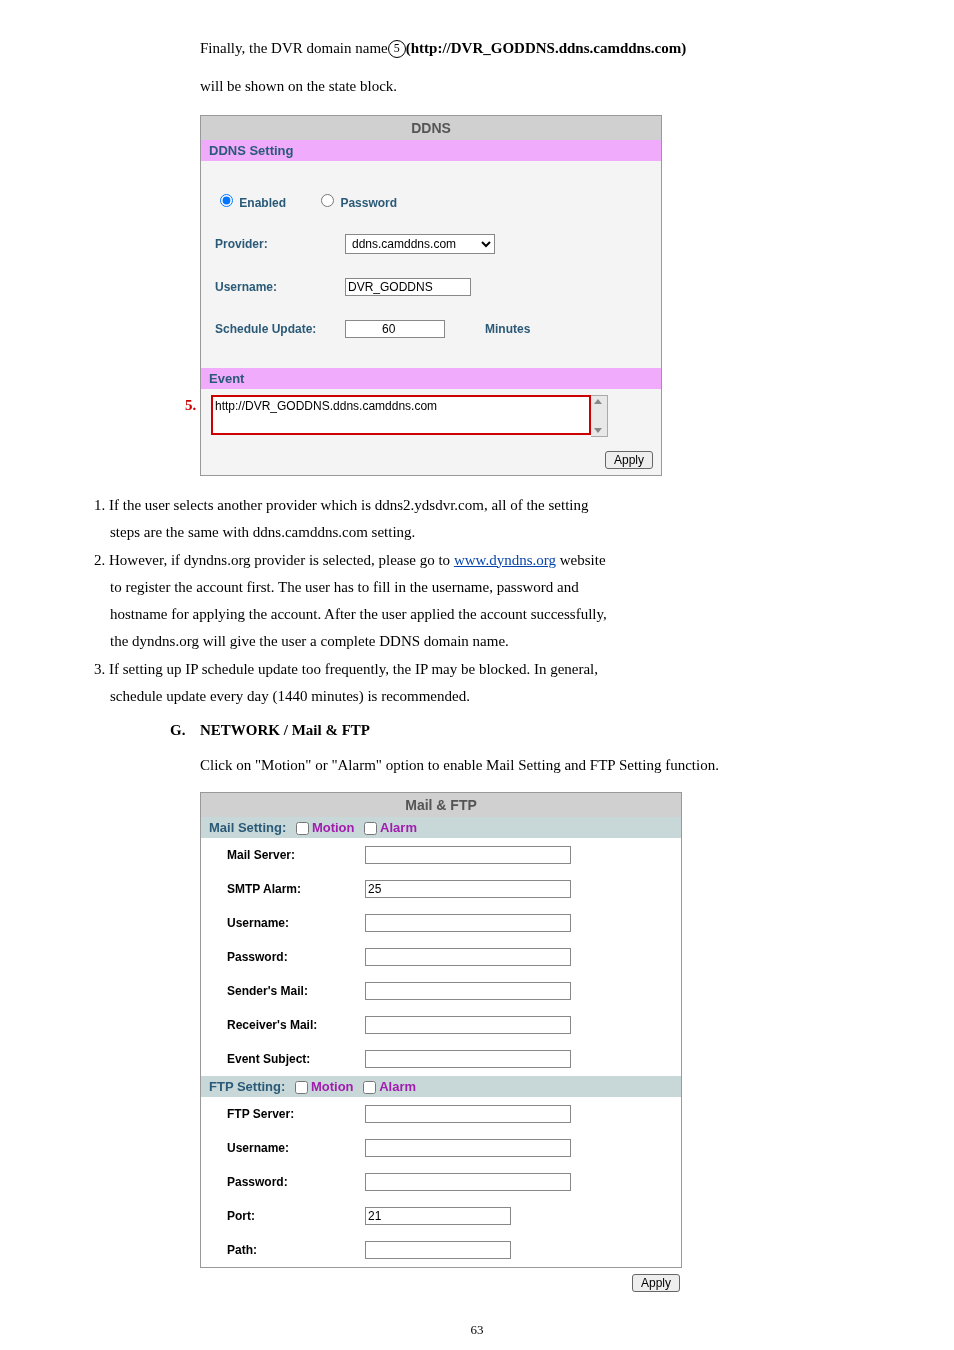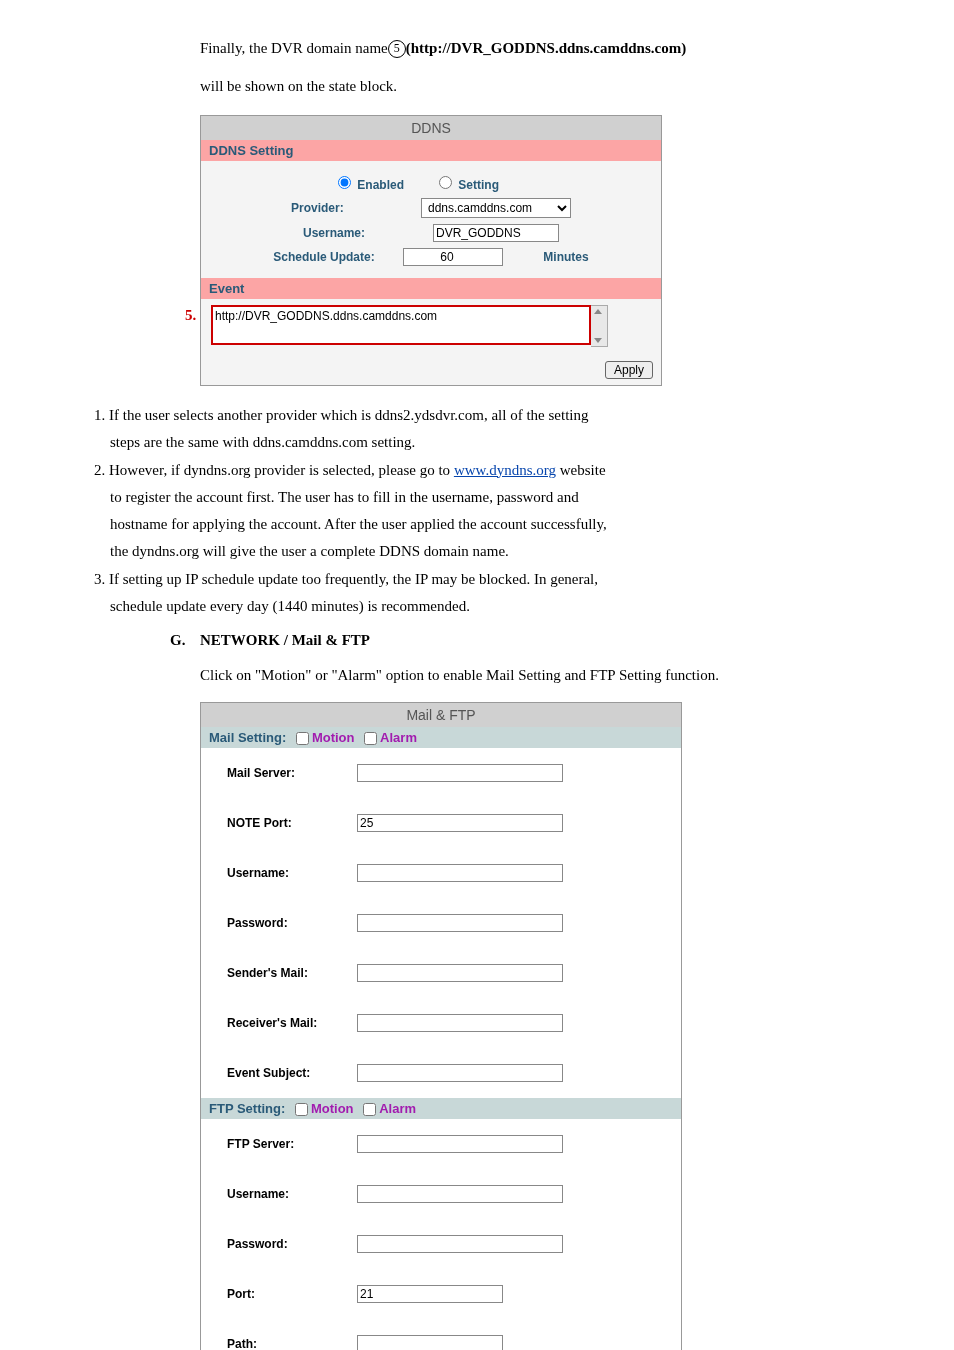--- a/index.html
+++ b/index.html
@@ -31,40 +31,39 @@
     margin-left: 120px;
     width: 460px;
     border: 1px solid #999;
     background: #f4f4f4;
     font-family: Verdana, Arial, sans-serif;
     font-size: 12px;
   }
   .panel-title {
     background: #d0d0d0;
     color: #555;
-    font-weight: normal;
+    font-weight: bold;
     text-align: center;
     padding: 4px 0;
     font-size: 14px;
   }
   .panel-section-title {
-    background: #fca5a5;
+    background: #f0abfc;
     color: #2a5a78;
     font-weight: bold;
     padding: 3px 8px;
     font-size: 13px;
   }
   .panel-body {
     padding: 6px 14px;
   }
   .row {
     display: flex;
     align-items: center;
-    margin: 6px 0;
-    justify-content: center;
+    margin: 24px 0;
   }
   .label {
     width: 130px;
     font-weight: bold;
     color: #2a5a78;
   }
   .radio-group label {
     font-weight: bold;
     color: #2a5a78;
     margin-right: 30px;
@@ -200,21 +199,22 @@
   }
   .mailftp input.textfield2 {
     width: 200px;
     font-size: 12px;
     padding: 1px 2px;
     border: 1px solid #888;
   }
   .mailftp .row2 {
     display: flex;
     align-items: center;
-    padding: 16px 6px;
+    padding: 8px 6px;
+    gap: 8px;
   }
   .cb {
     margin: 0 3px 0 6px;
     vertical-align: middle;
   }
   .cb-label {
     font-weight: bold;
     color: #a21caf;
   }
   .apply-outer {
@@ -236,21 +236,21 @@
   <span>Finally, the DVR domain name</span><span class="circled">5</span><strong>(http://DVR_GODDNS.ddns.camddns.com)</strong>
 </p>
 <p class="intro-line">will be shown on the state block.</p>
 
 <div class="panel">
   <div class="panel-title">DDNS</div>
   <div class="panel-section-title">DDNS Setting</div>
   <div class="panel-body">
     <div class="row radio-group">
       <label><input type="radio" checked="" style=""> <span>Enabled</span></label>
-      <label><input type="radio" style=""> <span>Setting</span></label>
+      <label><input type="radio" style=""> <span>Password</span></label>
     </div>
     <div class="row">
       <span class="label">Provider:</span>
       <select class="combo">
         <option>ddns.camddns.com</option>
       </select>
     </div>
     <div class="row">
       <span class="label">Username:</span>
       <input class="textfield" value="DVR_GODDNS" style="">
@@ -301,21 +301,21 @@
   <div class="panel-section-title">
     <span>Mail Setting: </span>
     <input type="checkbox" class="cb" style=""><span class="cb-label">Motion</span>
     <input type="checkbox" class="cb" style=""><span class="cb-label">Alarm</span>
   </div>
   <div class="row2">
       <span class="label2">Mail Server:</span>
       <input class="textfield2" style="">
     </div>
   <div class="row2">
-      <span class="label2">NOTE Port:</span>
+      <span class="label2">SMTP Alarm:</span>
       <input class="textfield2" value="25" style="">
     </div>
   <div class="row2">
       <span class="label2">Username:</span>
       <input class="textfield2" style="">
     </div>
   <div class="row2">
       <span class="label2">Password:</span>
       <input class="textfield2" type="password" style="">
     </div>

